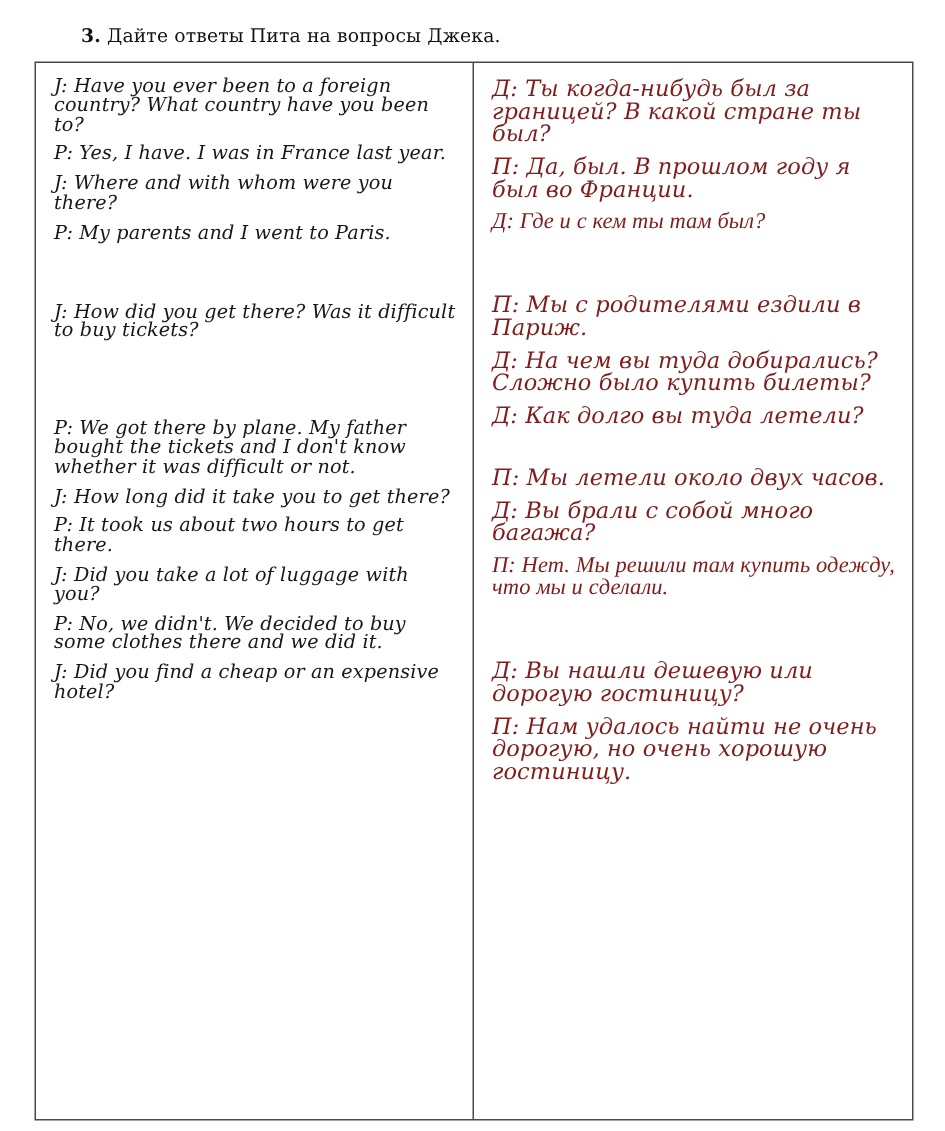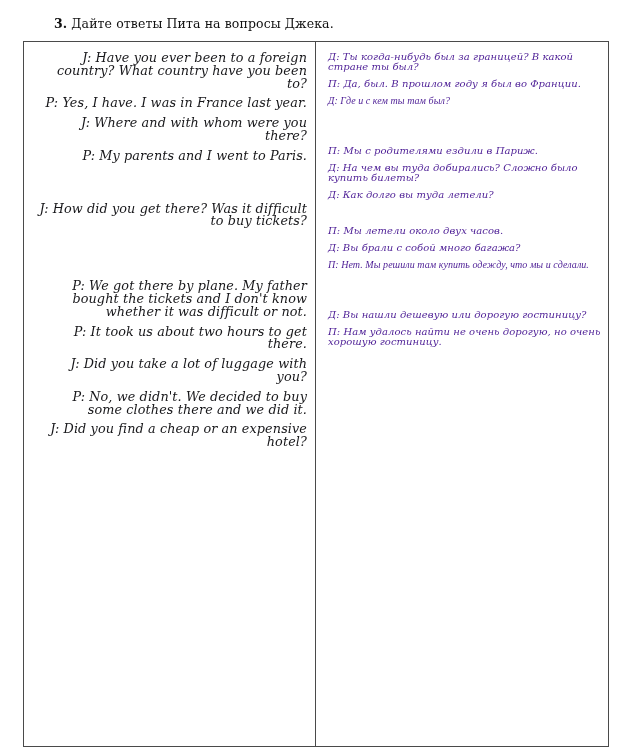--- a/index.html
+++ b/index.html
@@ -61,27 +61,26 @@
     line-height: 1.0;
     margin: 0 0 7px 0;
     white-space: pre-wrap;
   }
   .col-left .line {
     font-family: "DejaVu Serif", serif;
     font-style: italic;
     font-size: 12.8px;
     color: #17171a;
     letter-spacing: 0.1px;
-    text-align: right;
   }
   .col-right .line {
     font-family: "DejaVu Serif", serif;
     font-style: italic;
-    font-size: 10px;
-    color: #4c1d95;
+    font-size: 15px;
+    color: #7f1d1d;
     letter-spacing: 0.05px;
   }
   .line.gap-md { margin-bottom: 26px; }
   .line.gap-lg { margin-bottom: 40px; font-family: Liberation Serif, serif; }
   .line.gap-xl { margin-bottom: 52px; margin-top: 40px; }
 </style>
 </head>
 <body>
 
 <div class="page">
@@ -93,20 +92,21 @@
 
   <div class="dialog-table">
 
     <div class="col col-left">
       <p class="line">J: Have you ever been to a foreign country? What country have you been to?</p>
       <p class="line">P: Yes, I have. I was in France last year.</p>
       <p class="line">J: Where and with whom were you there?</p>
       <p class="line">P: My parents and I went to Paris.</p>
       <p class="line gap-xl">J: How did you get there? Was it difficult to buy tickets?</p>
       <p class="line">P: We got there by plane. My father bought the tickets and I don't know whether it was difficult or not.</p>
+      <p class="line">J: How long did it take you to get there?</p>
       <p class="line">P: It took us about two hours to get there.</p>
       <p class="line">J: Did you take a lot of luggage with you?</p>
       <p class="line">P: No, we didn't. We decided to buy some clothes there and we did it.</p>
       <p class="line">J: Did you find a cheap or an expensive hotel?</p>
     </div>
 
     <div class="col col-right">
       <p class="line">Д: Ты когда-нибудь был за границей? В какой стране ты был?</p>
       <p class="line">П: Да, был. В прошлом году я был во Франции.</p>
       <p class="line gap-lg">Д: Где и с кем ты там был?</p>

